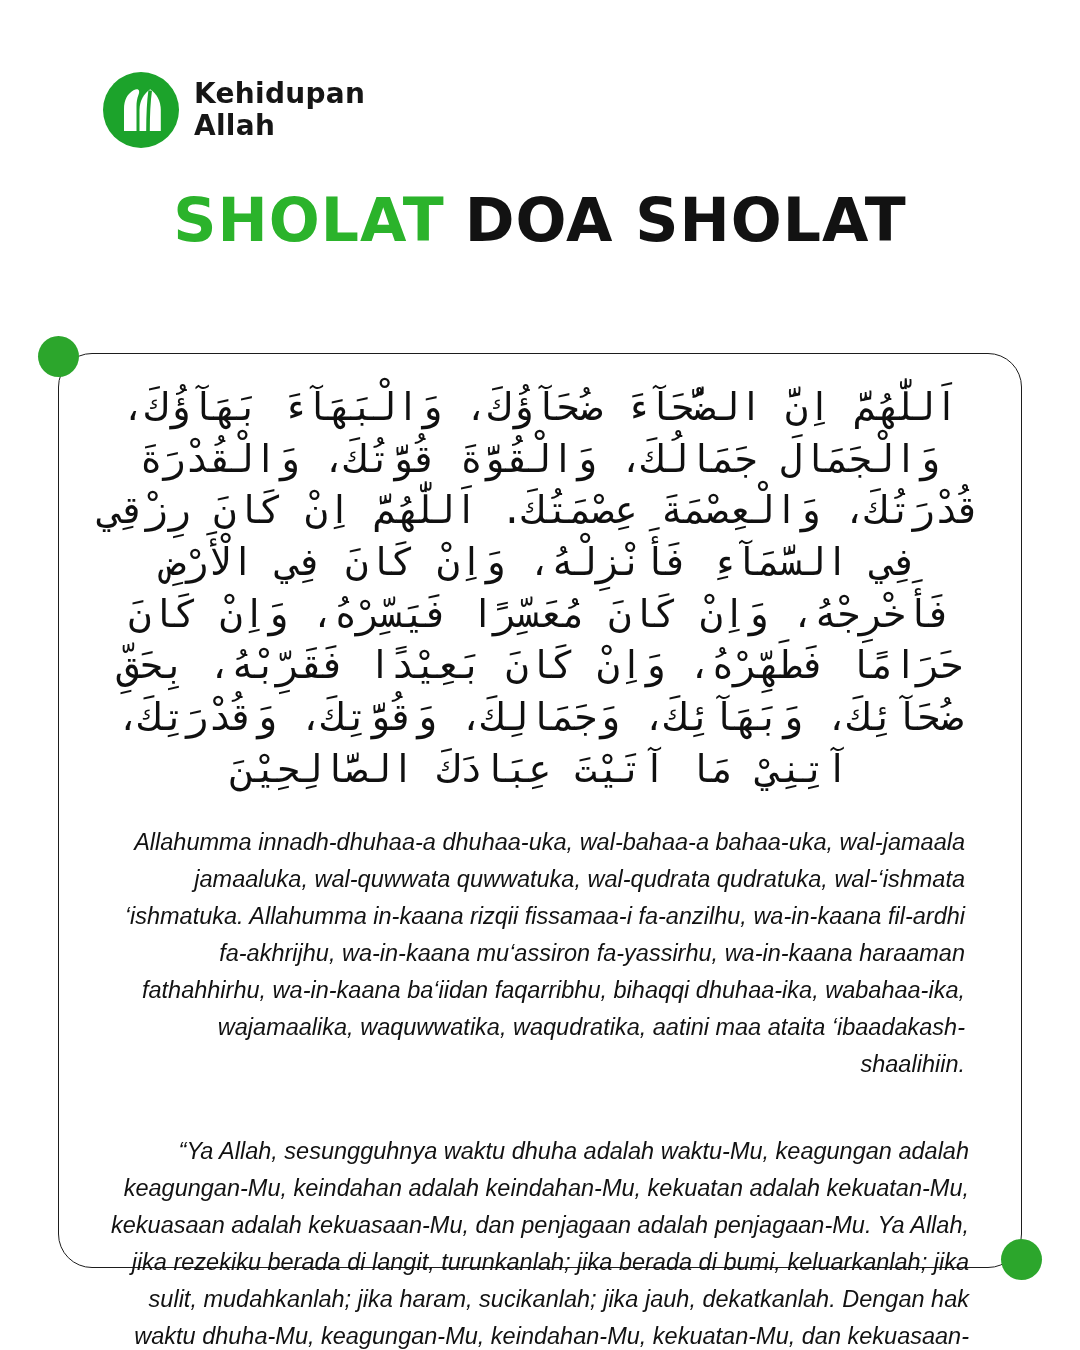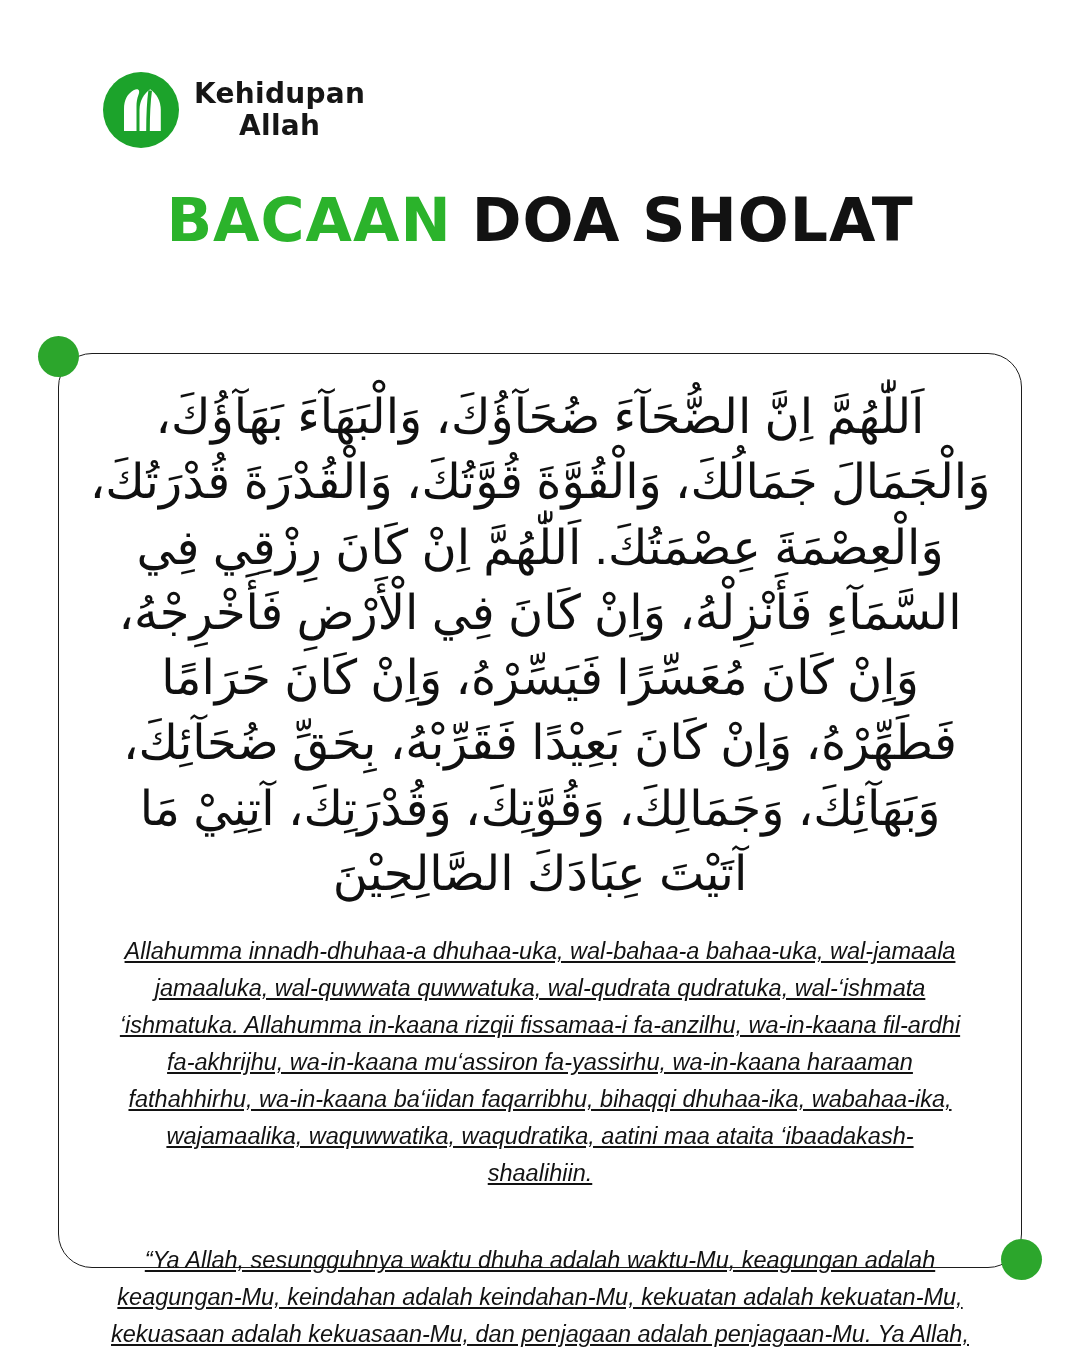--- a/index.html
+++ b/index.html
@@ -8,21 +8,21 @@
     background:#ffffff;
     position:relative;
     overflow:hidden;
     font-family:"Liberation Sans", sans-serif;
     color:#121212;
   }
 
   
   .brand{
     position:absolute;left:103px;top:72px;
-    display:flex;align-items:center;gap:15px;text-align:center;
+    display:flex;align-items:center;gap:15px;
   }
   .brand-icon{width:76px;height:76px;display:block;}
   .brand-name{
     font-family:"DejaVu Sans", sans-serif;
     font-weight:700;font-size:28px;line-height:32px;
     letter-spacing:.3px;color:#161616;
   }
 
   
   .title{
@@ -48,31 +48,30 @@
     position:absolute;width:41px;height:41px;border-radius:50%;
     background:#2CA62C;
   }
   .dot-tl{left:-21px;top:-18px;}
   .dot-br{right:-21px;bottom:-13px;}
 
   .arabic{
     margin:30px 30px 0;
     direction:rtl;
     text-align:center;
-    font-family:Liberation Sans, sans-serif;
-    font-size:48px;line-height:1.36;
+    font-family:Liberation Mono, monospace;
+    font-size:38px;line-height:1.36;
     color:#101010;
   }
   .latin{
-    text-align:center;
+    text-align:right;
     font-style:italic;
     font-family:"Liberation Sans", sans-serif;
     font-size:23.5px;line-height:37px;
     color:#121212;
-    text-decoration:underline;
   }
   .translit{margin:27px 56px 0;}
   .translation{margin:50px 52px 0;}
 
   
   .site{
     position:absolute;left:0;right:0;bottom:-15px;
     text-align:center;
     font-family:"DejaVu Sans", sans-serif;
     font-size:22px;line-height:28px;color:#121212;
@@ -94,21 +93,21 @@
         <path fill="none" stroke="#1CA32B" stroke-width="3.6" d="M47.2,18.5 C45.6,30 45,40 45,59"></path>
       </svg>
     </span>
     <div class="brand-name">
       <div>Kehidupan</div>
       <div>Allah</div>
     </div>
   </header>
 
   <h1 class="title">
-    <span class="hl">BACAAN</span><span class="gap"></span><span>DOA SHOLAT</span><br>
+    <span class="hl">SHOLAT</span><span class="gap"></span><span>DOA SHOLAT</span><br>
   </h1>
 
   <section class="card">
     <span class="dot dot-tl"></span>
     <span class="dot dot-br"></span>
 
     <p class="arabic" lang="ar" dir="rtl">اَللّٰهُمَّ اِنَّ الضُّحَآءَ ضُحَآؤُكَ، وَالْبَهَآءَ بَهَآؤُكَ، وَالْجَمَالَ جَمَالُكَ، وَالْقُوَّةَ قُوَّتُكَ، وَالْقُدْرَةَ قُدْرَتُكَ، وَالْعِصْمَةَ عِصْمَتُكَ. اَللّٰهُمَّ اِنْ كَانَ رِزْقِي فِي السَّمَآءِ فَأَنْزِلْهُ، وَاِنْ كَانَ فِي الْأَرْضِ فَأَخْرِجْهُ، وَاِنْ كَانَ مُعَسِّرًا فَيَسِّرْهُ، وَاِنْ كَانَ حَرَامًا فَطَهِّرْهُ، وَاِنْ كَانَ بَعِيْدًا فَقَرِّبْهُ، بِحَقِّ ضُحَآئِكَ، وَبَهَآئِكَ، وَجَمَالِكَ، وَقُوَّتِكَ، وَقُدْرَتِكَ، آتِنِيْ مَا آتَيْتَ عِبَادَكَ الصَّالِحِيْنَ</p>
 
     <p class="latin translit">Allahumma innadh-dhuhaa-a dhuhaa-uka, wal-bahaa-a bahaa-uka, wal-jamaala jamaaluka, wal-quwwata quwwatuka, wal-qudrata qudratuka, wal-‘ishmata ‘ishmatuka. Allahumma in-kaana rizqii fissamaa-i fa-anzilhu, wa-in-kaana fil-ardhi fa-akhrijhu, wa-in-kaana mu‘assiron fa-yassirhu, wa-in-kaana haraaman fathahhirhu, wa-in-kaana ba‘iidan faqarribhu, bihaqqi dhuhaa-ika, wabahaa-ika, wajamaalika, waquwwatika, waqudratika, aatini maa ataita ‘ibaadakash-shaalihiin.</p>
 

